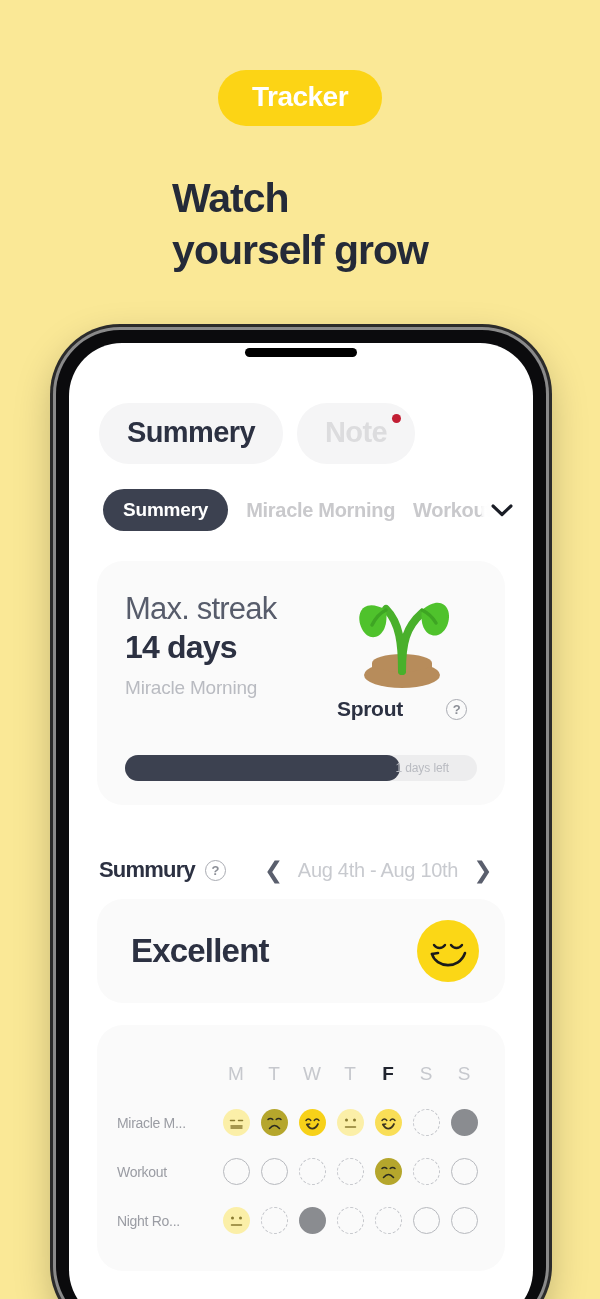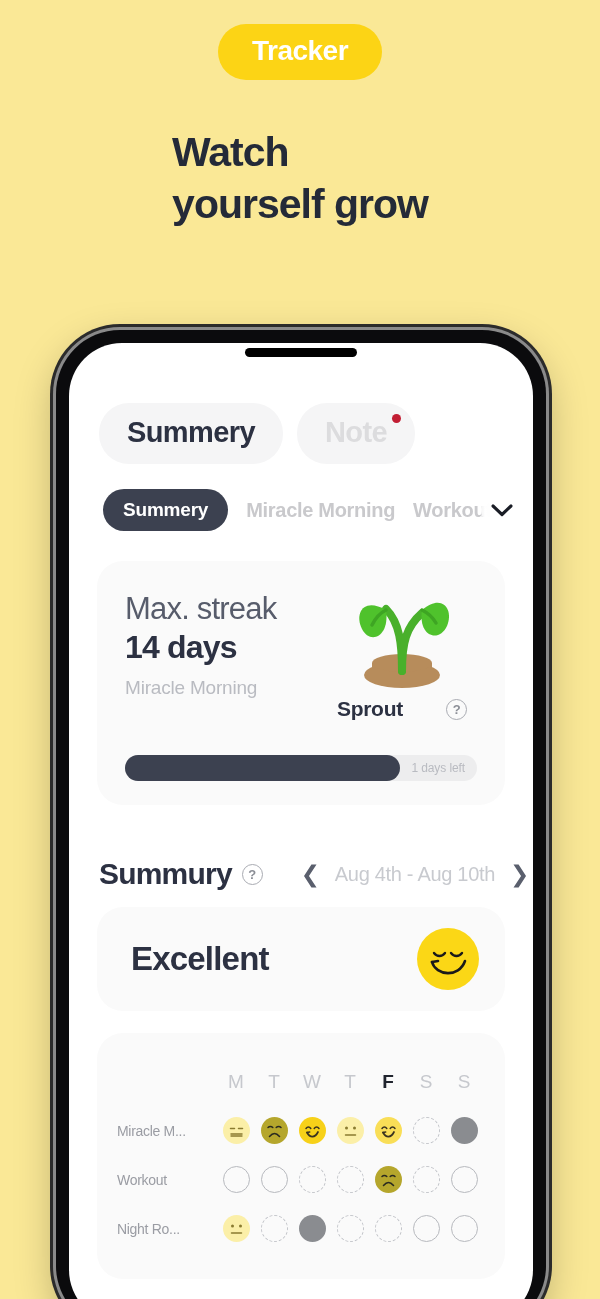--- a/index.html
+++ b/index.html
@@ -16,21 +16,21 @@
   
   .promo {
     position: absolute;
     top: 0; left: 0; right: 0;
     height: 320px;
     display: flex;
     flex-direction: column;
     align-items: center;
   }
   .badge {
-    margin-top: 24px;
+    margin-top: 70px;
     background: #FCD415;
     color: #FFFFFF;
     font-size: 28px;
     font-weight: bold;
     letter-spacing: -0.5px;
     padding: 13px 34px 15px 34px;
     border-radius: 30px;
     line-height: 1;
   }
   .headline {
@@ -227,38 +227,38 @@
   }
   .progress-fill {
     position: absolute;
     left: 0; top: 0; bottom: 0;
     width: 78%;
     background: #3C4150;
     border-radius: 13px;
   }
   .progress-text {
     position: absolute;
-    right: 12px;
+    right: 28px;
     top: 50%;
     transform: translateY(-50%);
     font-size: 12px;
     color: #B9BBC1;
     letter-spacing: -0.1px;
   }
 
   
   .sum-header {
     display: flex;
     align-items: center;
     margin-top: 52px;
     padding-left: 30px;
     gap: 10px;
   }
   .sum-title {
-    font-size: 30px;
+    font-size: 22px;
     font-weight: bold;
     color: #2C3142;
     letter-spacing: -0.8px;
   }
   .daterange {
     display: flex;
     align-items: center;
     gap: 15px;
     margin-left: 28px;
     color: #C8CACF;

